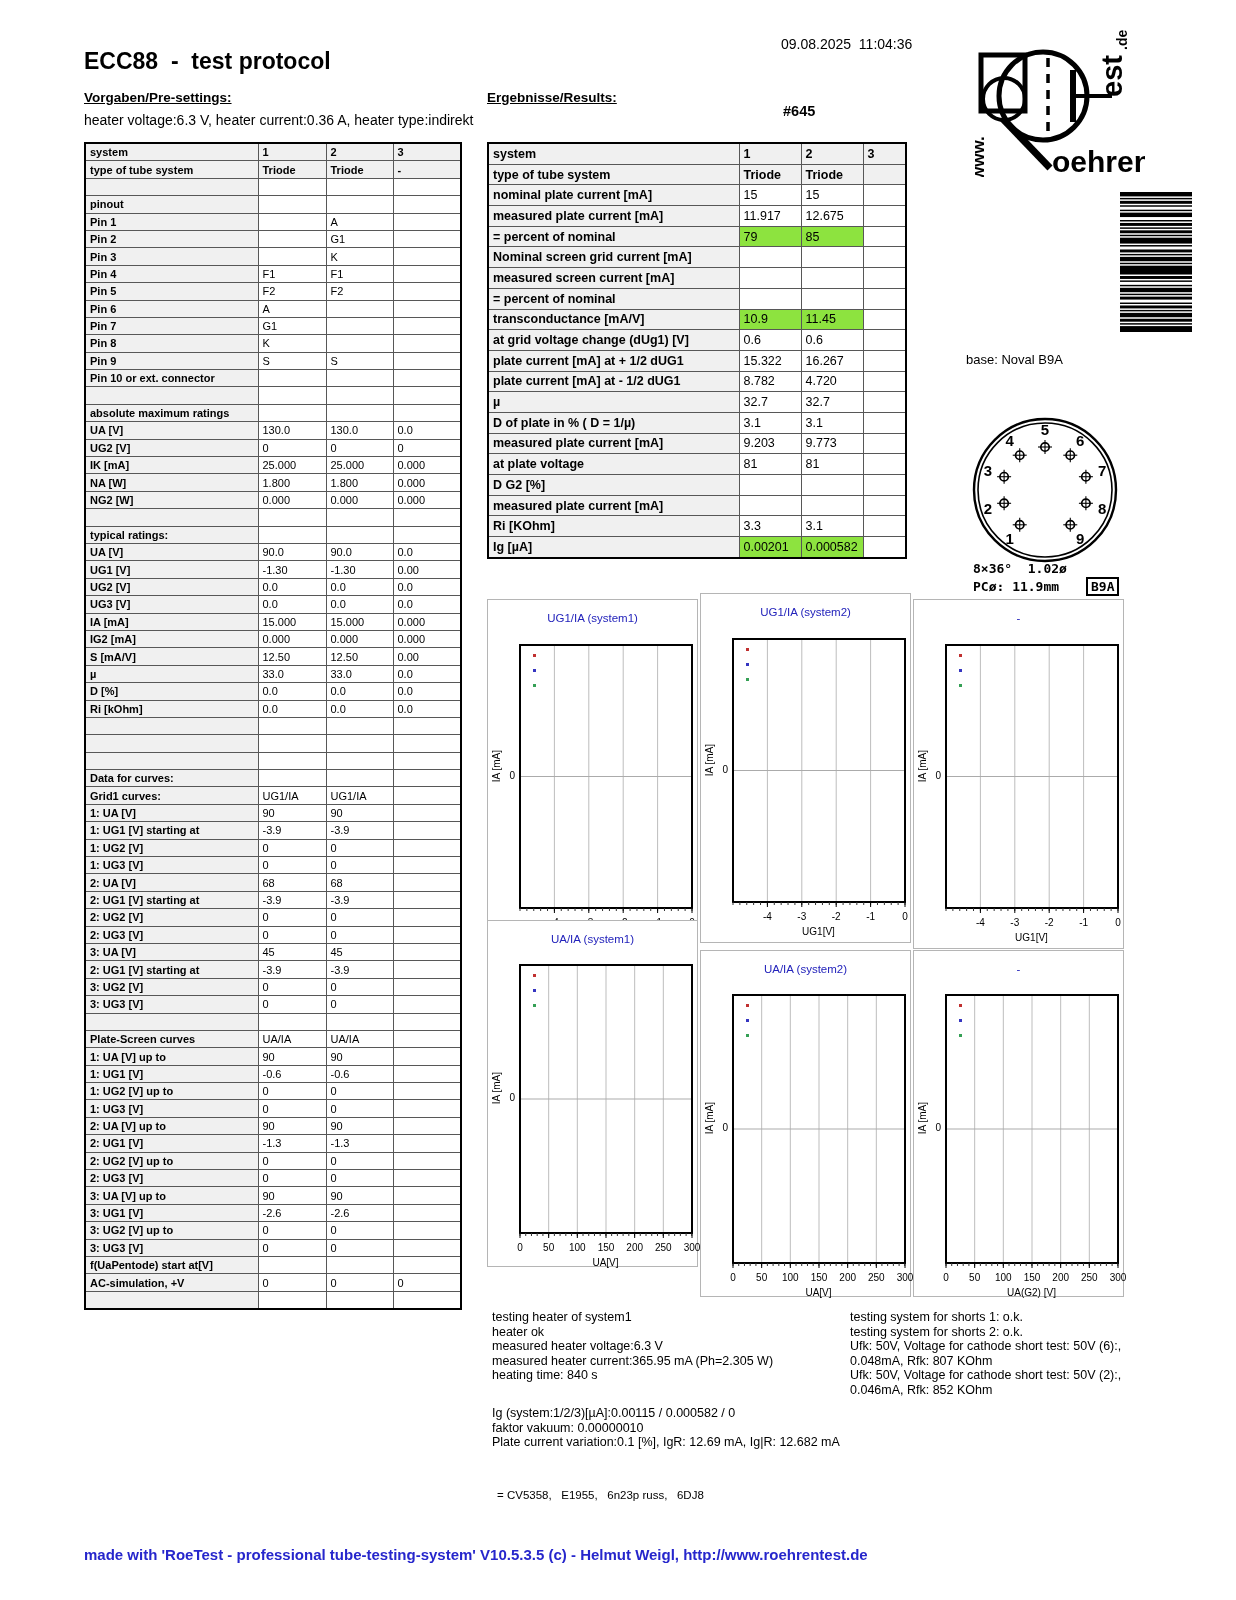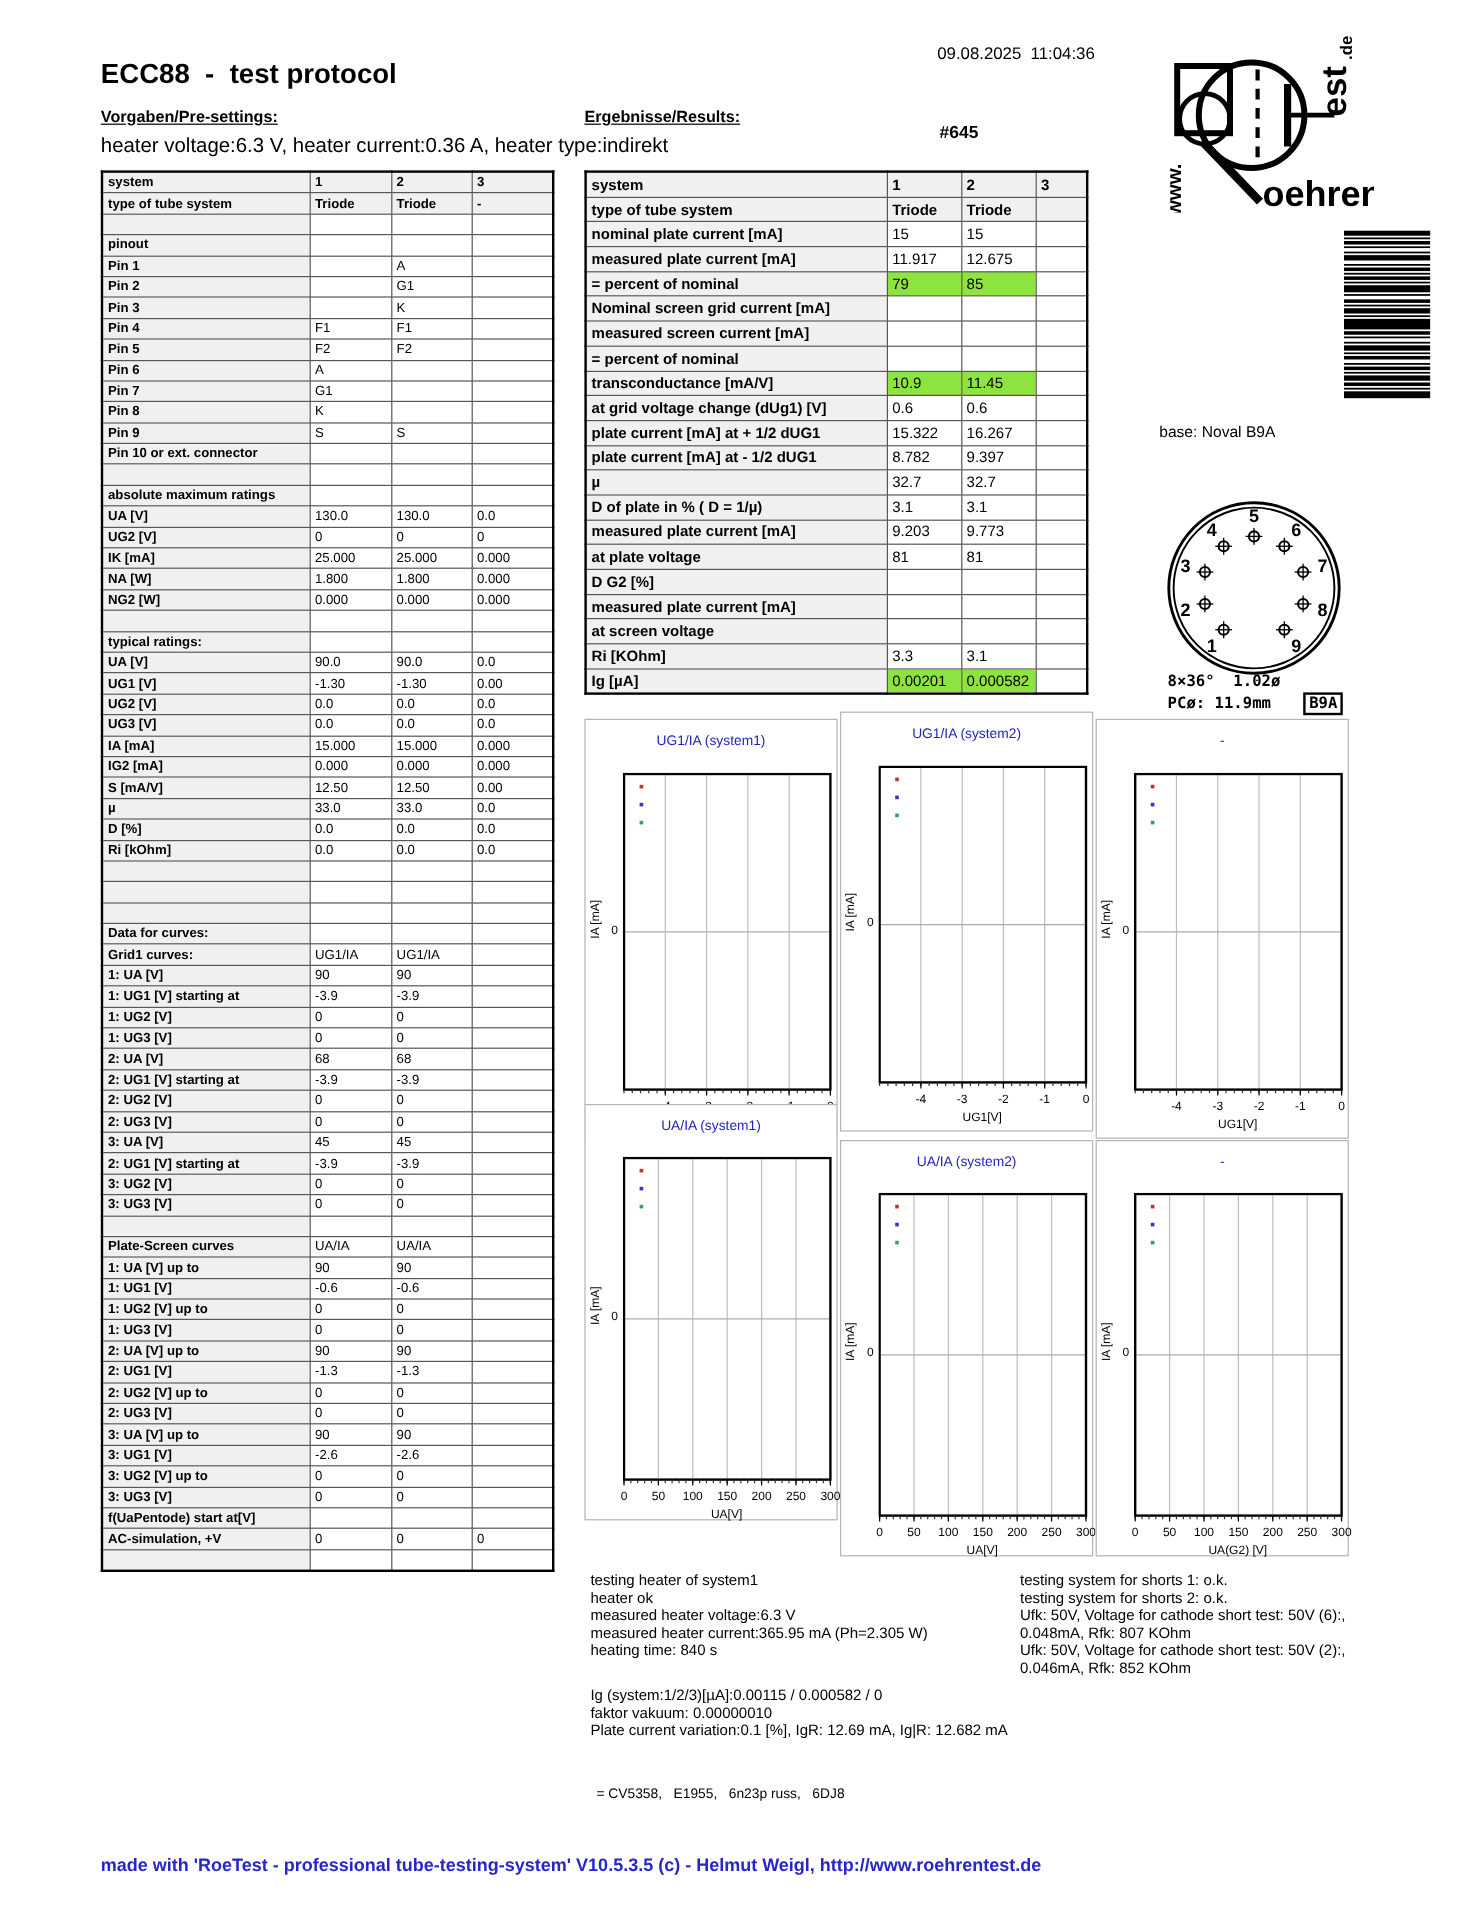--- a/index.html
+++ b/index.html
@@ -3,21 +3,21 @@
 <meta charset="utf-8">
 <style>
   html,body{margin:0;padding:0}
   body{width:1236px;height:1600px;background:#fff;position:relative;overflow:hidden;
        font-family:"Liberation Sans",sans-serif;color:#000}
   .abs{position:absolute}
   .title{left:84px;top:48px;font-size:23px;font-weight:bold;white-space:pre}
   .datetime{left:781px;top:36px;font-size:14px;white-space:pre}
   .h-underline{font-size:13.5px;font-weight:bold;text-decoration:underline}
   .h-pre{left:84px;top:90px}
-  .subline{left:84px;top:112px;font-size:17px}
+  .subline{left:84px;top:112px;font-size:14px}
   .h-res{left:487px;top:90px}
   .serial{left:783px;top:103px;font-size:14.5px;font-weight:bold}
   table{position:absolute;border-collapse:collapse;table-layout:fixed;border:2px solid #000}
   td{border:1px solid #575757;white-space:nowrap;overflow:hidden;padding:0 2px 0 4px;font-size:11px}
   table.pre{left:84px;top:142px;width:376px}
   table.pre td{height:16.4px}
   table.res{left:487px;top:142px;width:418px}
   table.res td{height:19.7px;font-size:12.5px}
   td.lab{background:#f0f0f0;font-weight:bold}
   tr.hdr td{background:#f0f0f0;font-weight:bold}
@@ -584,21 +584,21 @@
       </tr>
       <tr>
         <td class="lab">plate current [mA] at + 1/2 dUG1</td>
         <td>15.322</td>
         <td>16.267</td>
         <td></td>
       </tr>
       <tr>
         <td class="lab">plate current [mA] at - 1/2 dUG1</td>
         <td>8.782</td>
-        <td>9.397</td>
+        <td>4.720</td>
         <td></td>
       </tr>
       <tr>
         <td class="lab">µ</td>
         <td>32.7</td>
         <td>32.7</td>
         <td></td>
       </tr>
       <tr>
         <td class="lab">D of plate in % ( D = 1/µ)</td>
@@ -619,26 +619,20 @@
         <td></td>
       </tr>
       <tr>
         <td class="lab">D G2 [%]</td>
         <td></td>
         <td></td>
         <td></td>
       </tr>
       <tr>
         <td class="lab">measured plate current [mA]</td>
-        <td></td>
-        <td></td>
-        <td></td>
-      </tr>
-      <tr>
-        <td class="lab">at screen voltage</td>
         <td></td>
         <td></td>
         <td></td>
       </tr>
       <tr>
         <td class="lab">Ri [KOhm]</td>
         <td>3.3</td>
         <td>3.1</td>
         <td></td>
       </tr>

